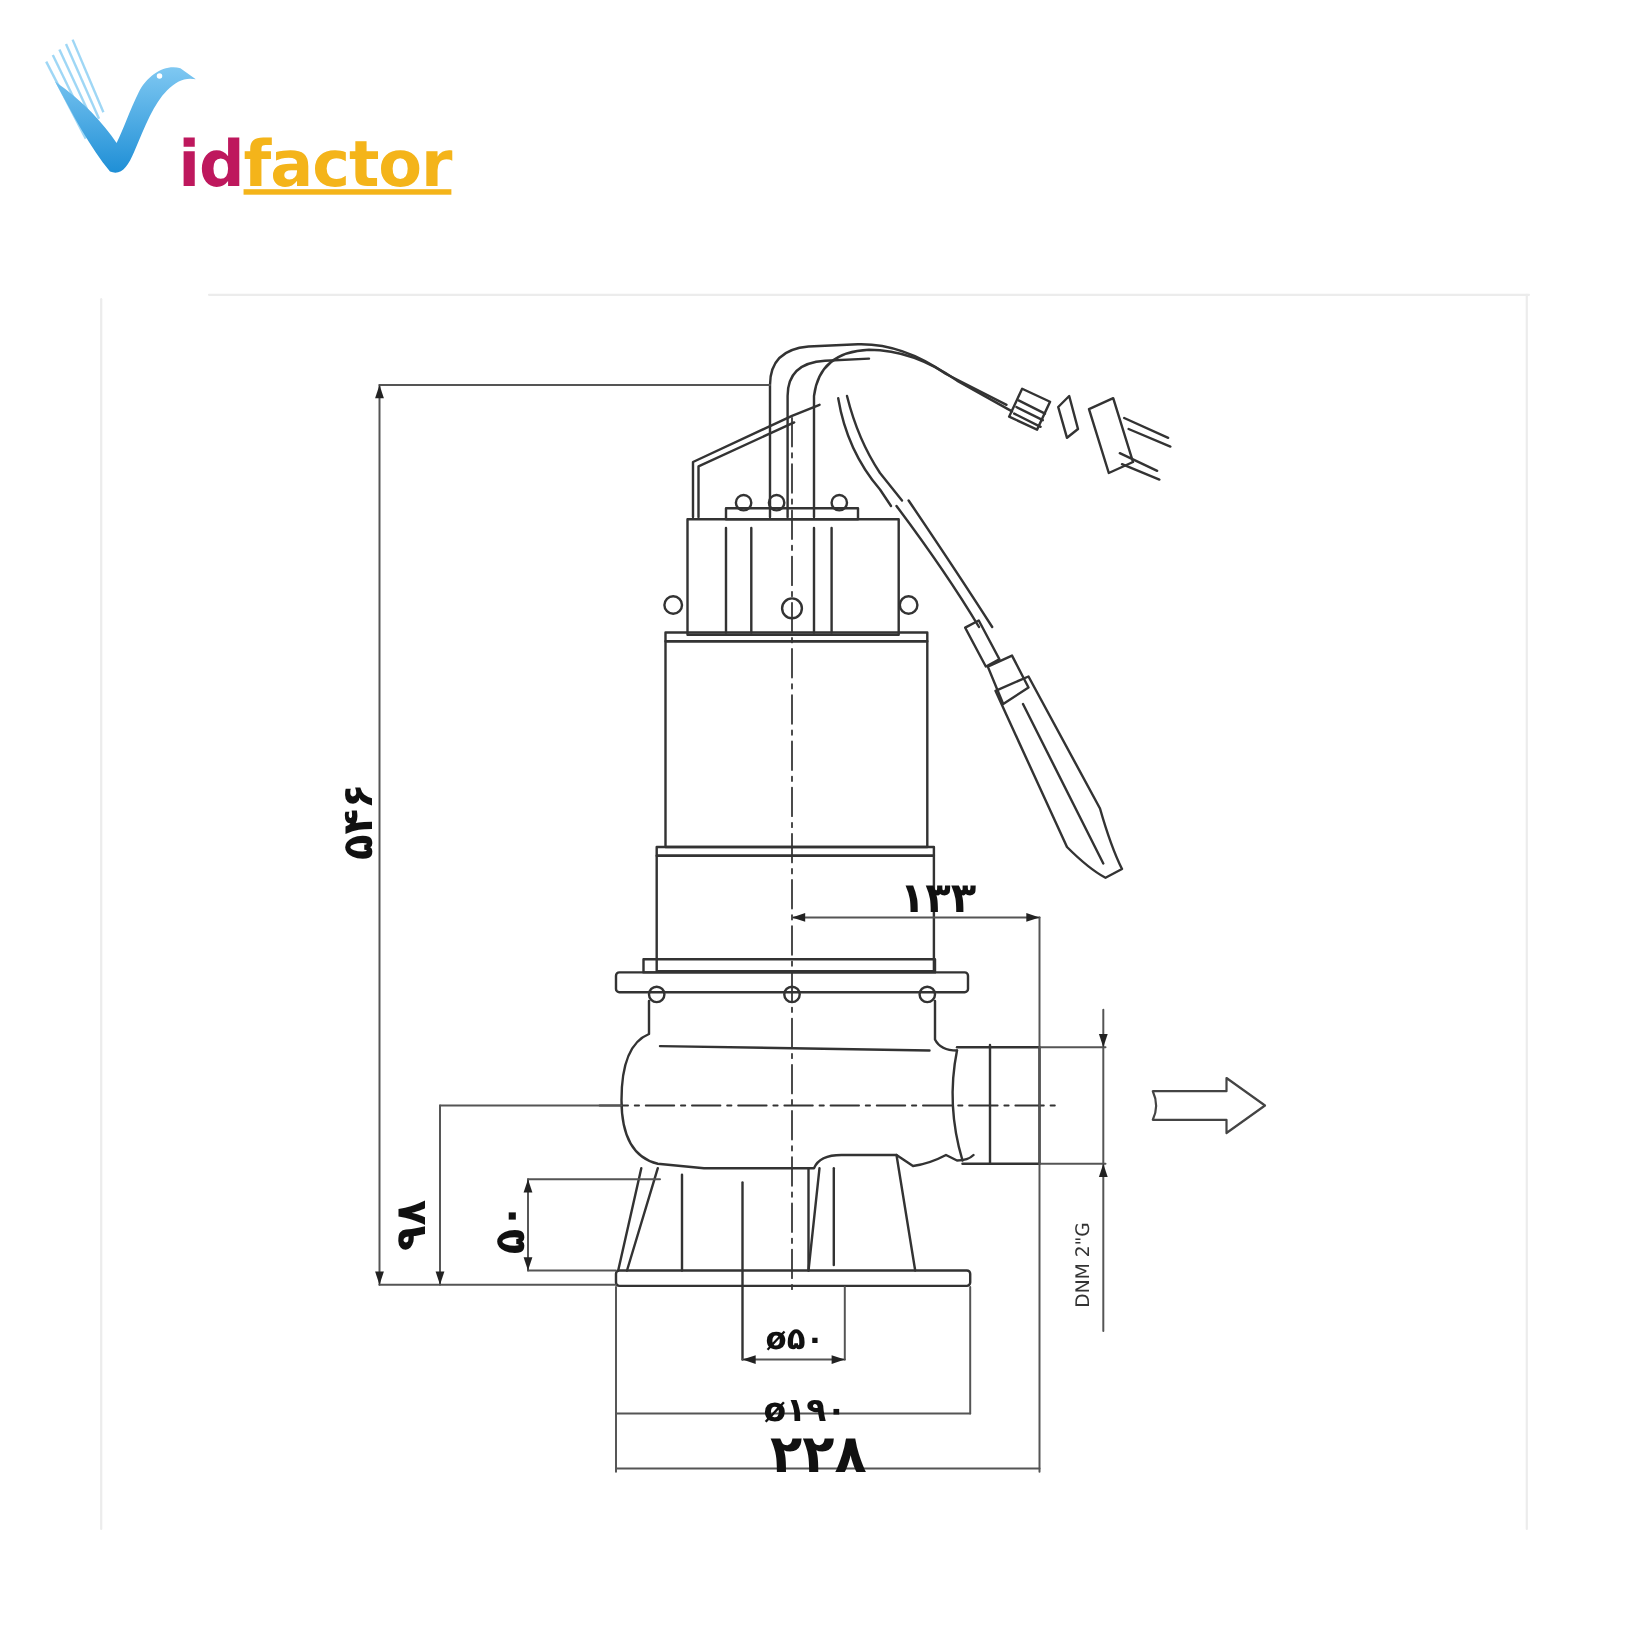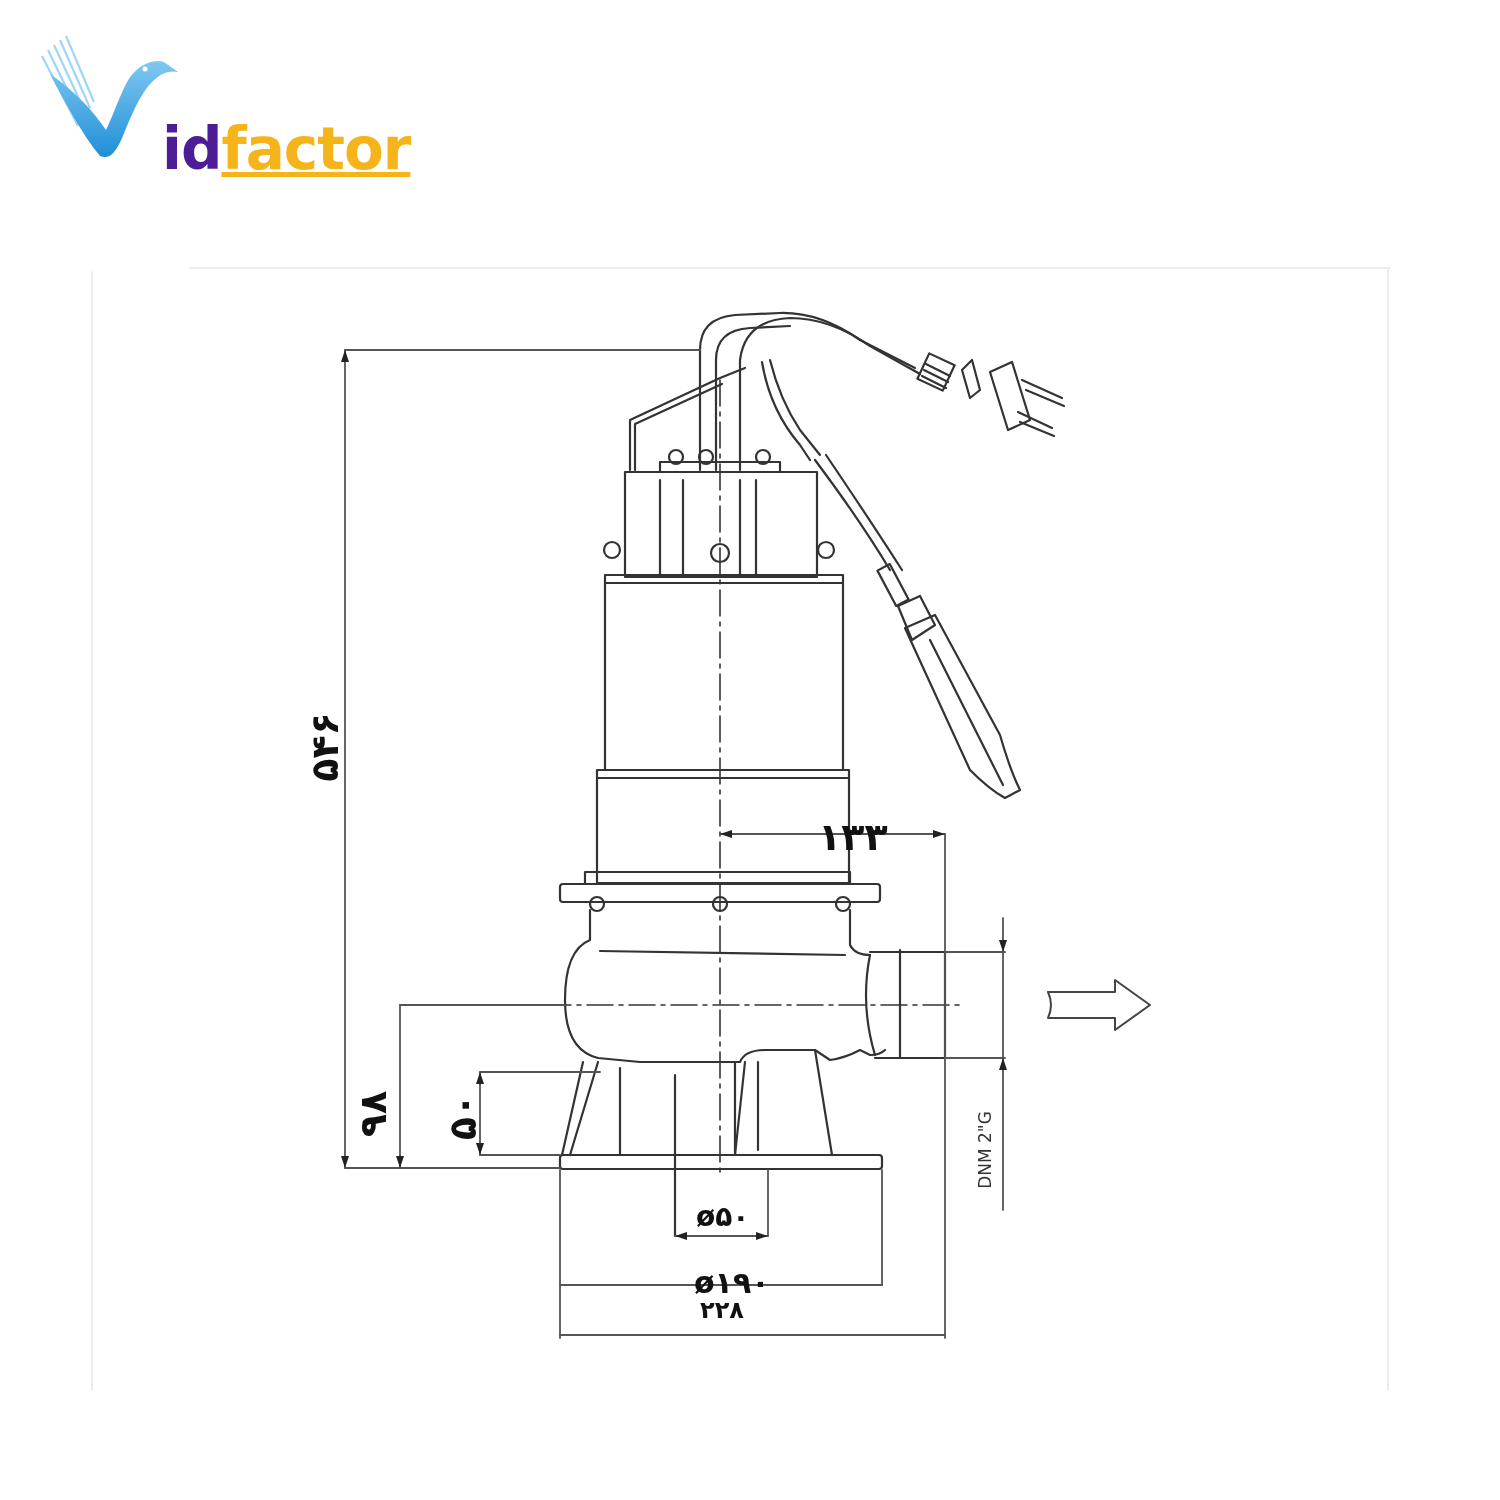--- a/index.html
+++ b/index.html
@@ -1,21 +1,21 @@
 <!DOCTYPE html>
 <html><head>
   <meta charset="utf-8">
   <style>
     html, body { margin: 0; padding: 0; background: #ffffff; }
     body { width: 1500px; height: 1500px; position: relative; overflow: hidden;
            font-family: "DejaVu Sans", sans-serif; }
     .logo { position: absolute; left: 36px; top: 34px; width: 340px; height: 130px; }
     .logo-text { position: absolute; left: 126px; top: 86px; font-size: 58px; font-weight: bold;
                  letter-spacing: -1px; line-height: 1; font-family: "DejaVu Sans", sans-serif; }
-    .logo-id { color: #4c1d95; }
+    .logo-id { color: #be185d; }
     .logo-factor { color: #f4b41a; text-decoration: underline; }
     .drawing { position: absolute; left: 0; top: 0; width: 1500px; height: 1500px; }
     .dim { position: absolute; font-family: "DejaVu Sans", sans-serif; font-weight: bold;
            color: #111; line-height: 1; white-space: nowrap; }
     .rot { transform: rotate(-90deg); transform-origin: center center; }
     .dnm { position: absolute; font-family: "DejaVu Sans", sans-serif; font-size: 17px; color: #333;
            transform: rotate(-90deg); transform-origin: center center; white-space: nowrap; }
   </style>
 </head>
 <body>
@@ -179,19 +179,19 @@
     <path d="M1003,952 l-4,-12 l8,0 z"></path>
     <path d="M1003,1058 l-4,12 l8,0 z"></path>
     <path d="M675,1236 l12,-4 l0,8 z"></path>
     <path d="M768,1236 l-12,-4 l0,8 z"></path>
   </g>
 
   <path d="M1048,992 L1115,992 L1115,980 L1150,1005 L1115,1030 L1115,1018 L1048,1018 Q1054,1005 1048,992 Z" stroke="#444" stroke-width="2"></path>
 </svg>
 
 <div class="dim rot" style="left:290px; top:728px; font-size:38px;">۵۴۶</div>
-<div class="dim" style="left:818px; top:818px; font-size:38px;">۱۳۳</div>
+<div class="dim" style="left:818px; top:797px; font-size:38px;">۱۳۳</div>
 <div class="dim rot" style="left:350px; top:1095px; font-size:38px;">۹۸</div>
 <div class="dim rot" style="left:440px; top:1098px; font-size:38px;">۵۰</div>
 <div class="dim" style="left:696px; top:1203px; font-size:28px;">ø۵۰</div>
 <div class="dim" style="left:694px; top:1250px; font-size:30px;margin-top:18px;">ø۱۹۰</div>
-<div class="dim" style="left:700px; top:1298px; font-size:24px;">۲۲۸</div>
+<div class="dim" style="left:700px; top:1298px; font-size:48px;">۲۲۸</div>
 <div class="dnm" style="left:946px; top:1140px;">DNM 2"G</div>
 
 </body></html>

